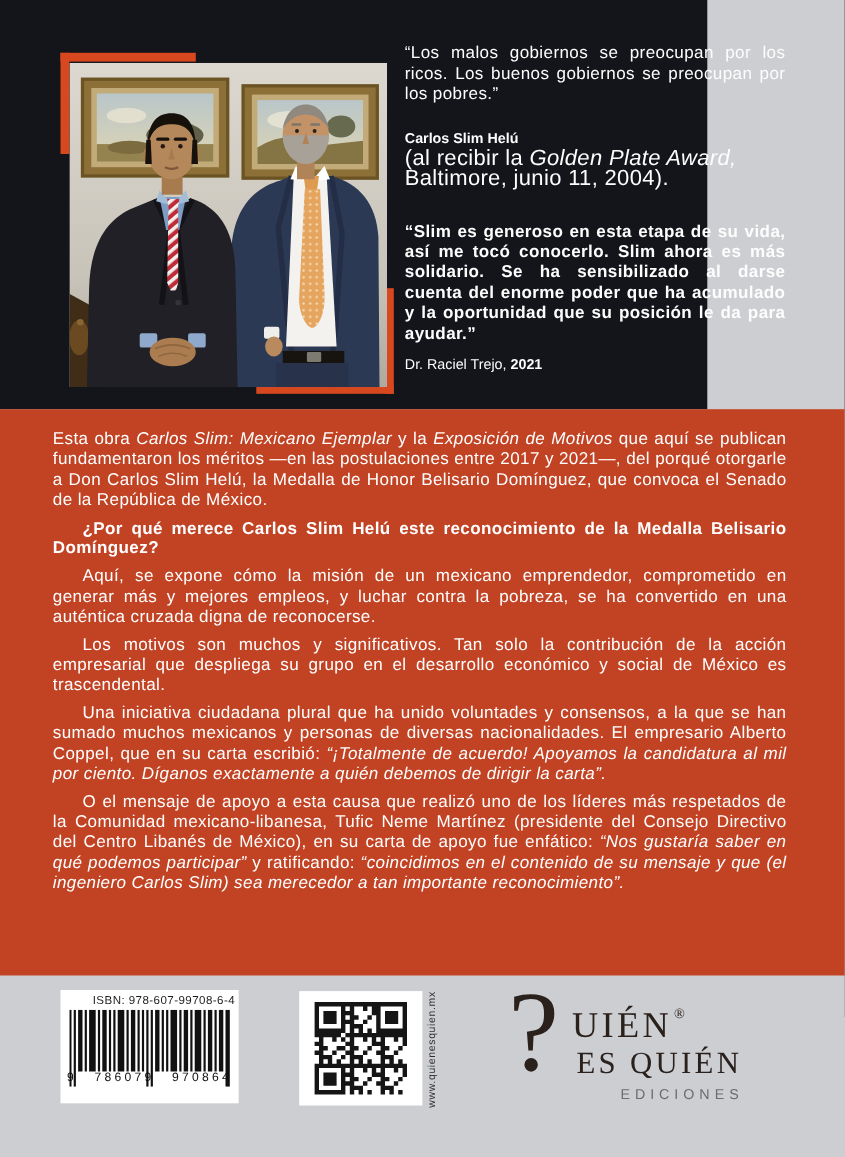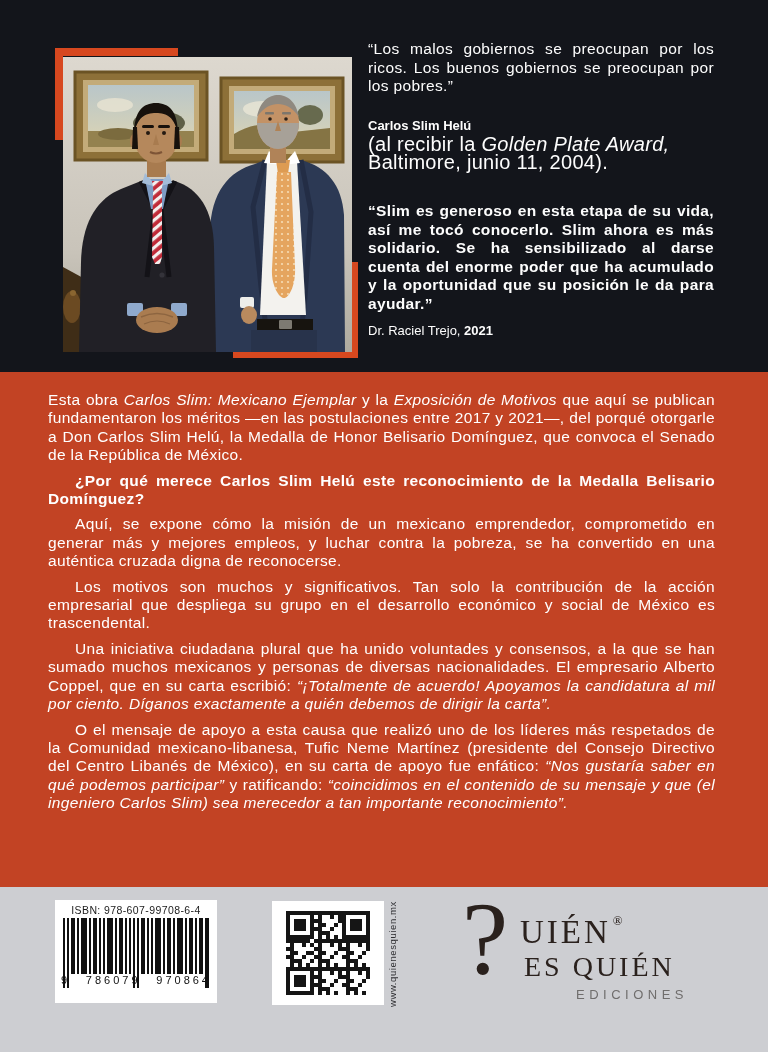--- a/index.html
+++ b/index.html
@@ -1,19 +1,19 @@
 <!DOCTYPE html>
 <html><head>
 <meta charset="utf-8">
 <style>
   html,body{margin:0;padding:0;background:#333;}
   .cover{position:relative;width:768px;height:1052px;margin:0 auto;overflow:hidden;
          font-family:"Liberation Sans",sans-serif;background:#cdced2;}
   
-  .sec-black{position:absolute;left:0;top:0;width:768px;height:372px;background:#13151b;}
+  .sec-black{position:absolute;left:0;top:0;width:643px;height:372px;background:#13151b;}
   .accent{position:absolute;background:#d7481f;}
   .acc-tl-h{left:55px;top:48px;width:123px;height:8px;}
   .acc-tl-v{left:55px;top:48px;width:8px;height:92px;}
   .acc-br-v{left:350px;top:262px;width:8px;height:96px;}
   .acc-br-h{left:233px;top:350px;width:125px;height:8px;}
   .photo{position:absolute;left:63px;top:57px;width:289px;height:295px;overflow:hidden;}
   .photo svg{display:block;width:100%;height:100%;}
   .quote-col{position:absolute;left:368px;top:40px;width:346px;color:#fdfdfd;}
   .quote-col p{margin:0;}
   p.quote{font-size:15.5px;line-height:18.6px;letter-spacing:.35px;text-align:justify;}
@@ -28,39 +28,39 @@
   .sec-orange{position:absolute;left:0;top:372px;width:768px;height:515px;background:#c24324;
               box-sizing:border-box;padding:19px 53px 0 48px;color:#ffffff;}
   .sec-orange p{margin:0;font-size:15.5px;line-height:18.4px;letter-spacing:.35px;
                 text-align:justify;}
   .sec-orange p + p{margin-top:7px;}
   .sec-orange p.ind{text-indent:27px;}
   .sec-orange p.q-bold{font-weight:bold;}
   
   .sec-gray{position:absolute;left:0;top:887px;width:768px;height:165px;background:#cdced2;}
   .barcode-box{position:absolute;left:55px;top:13px;width:162px;height:103px;background:#ffffff;}
-  .isbn{position:absolute;left:0;top:4px;width:100%;text-align:center;font-size:10.5px;
+  .isbn{position:absolute;left:13px;top:4px;width:100%;text-align:center;font-size:10.5px;
         letter-spacing:.4px;color:#1c1c1c;}
   .bars{position:absolute;left:8px;top:18px;width:146px;height:70px;}
   .digits{position:absolute;left:4px;top:74px;width:154px;font-size:11px;letter-spacing:3px;
           color:#111;display:flex;justify-content:space-between;padding:0 2px;box-sizing:border-box;}
   .qr-box{position:absolute;left:272px;top:14px;width:112px;height:104px;background:#ffffff;}
   .qr-box svg{position:absolute;left:10px;top:6px;}
   .qr-url{position:absolute;left:387px;top:16px;height:104px;writing-mode:vertical-rl;
           transform:rotate(180deg);font-size:9.5px;letter-spacing:.6px;color:#2e2e32;
           display:flex;align-items:center;}
   .logo{position:absolute;left:460px;top:16px;width:260px;height:96px;color:#2a211d;}
   .qmark{position:absolute;left:2px;top:-16px;font-family:"Liberation Serif",serif;
          font-size:104px;line-height:1;font-weight:normal;}
   .w1{position:absolute;left:60px;top:10px;font-family:"Liberation Serif",serif;
       font-size:33px;letter-spacing:3px;}
   .w1 sup{font-size:13px;vertical-align:18px;letter-spacing:0;margin-left:2px;}
   .w2{position:absolute;left:64px;top:48px;font-family:"Liberation Serif",serif;
       font-size:28px;letter-spacing:3px;}
-  .w3{position:absolute;left:116px;top:84px;font-size:13px;letter-spacing:4.5px;color:#6f6d6c;}
+  .w3{position:absolute;left:104px;top:84px;font-size:13px;letter-spacing:4.5px;color:#6f6d6c;}
 </style>
 </head>
 <body>
 
 <div class="cover">
 
   <section class="sec-black">
     <div class="accent acc-tl-h"></div>
     <div class="accent acc-tl-v"></div>
     <div class="accent acc-br-v"></div>

